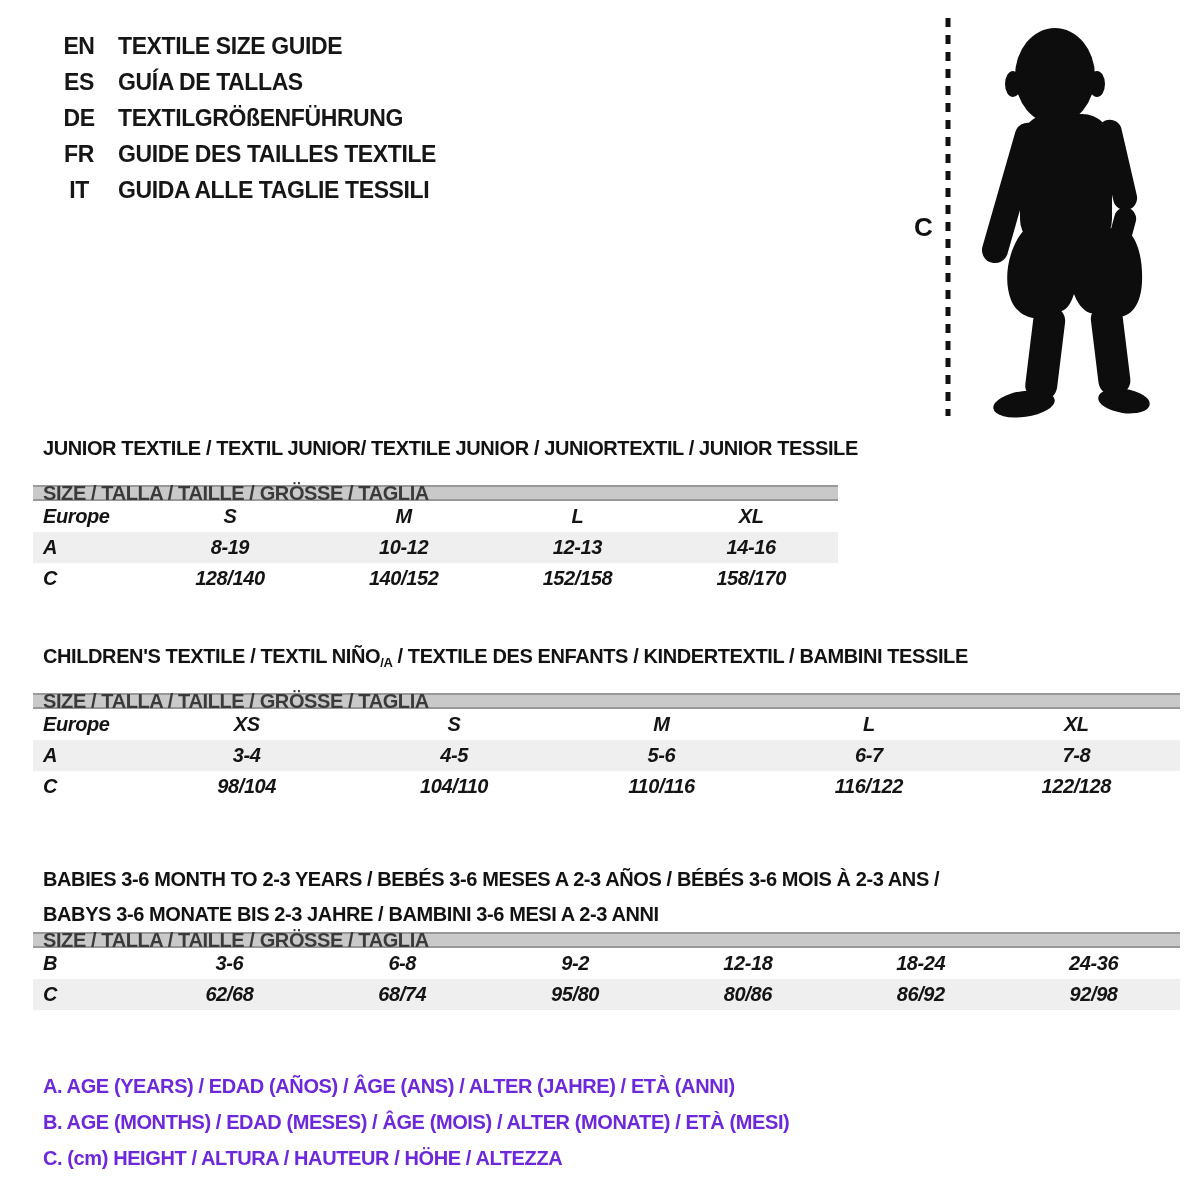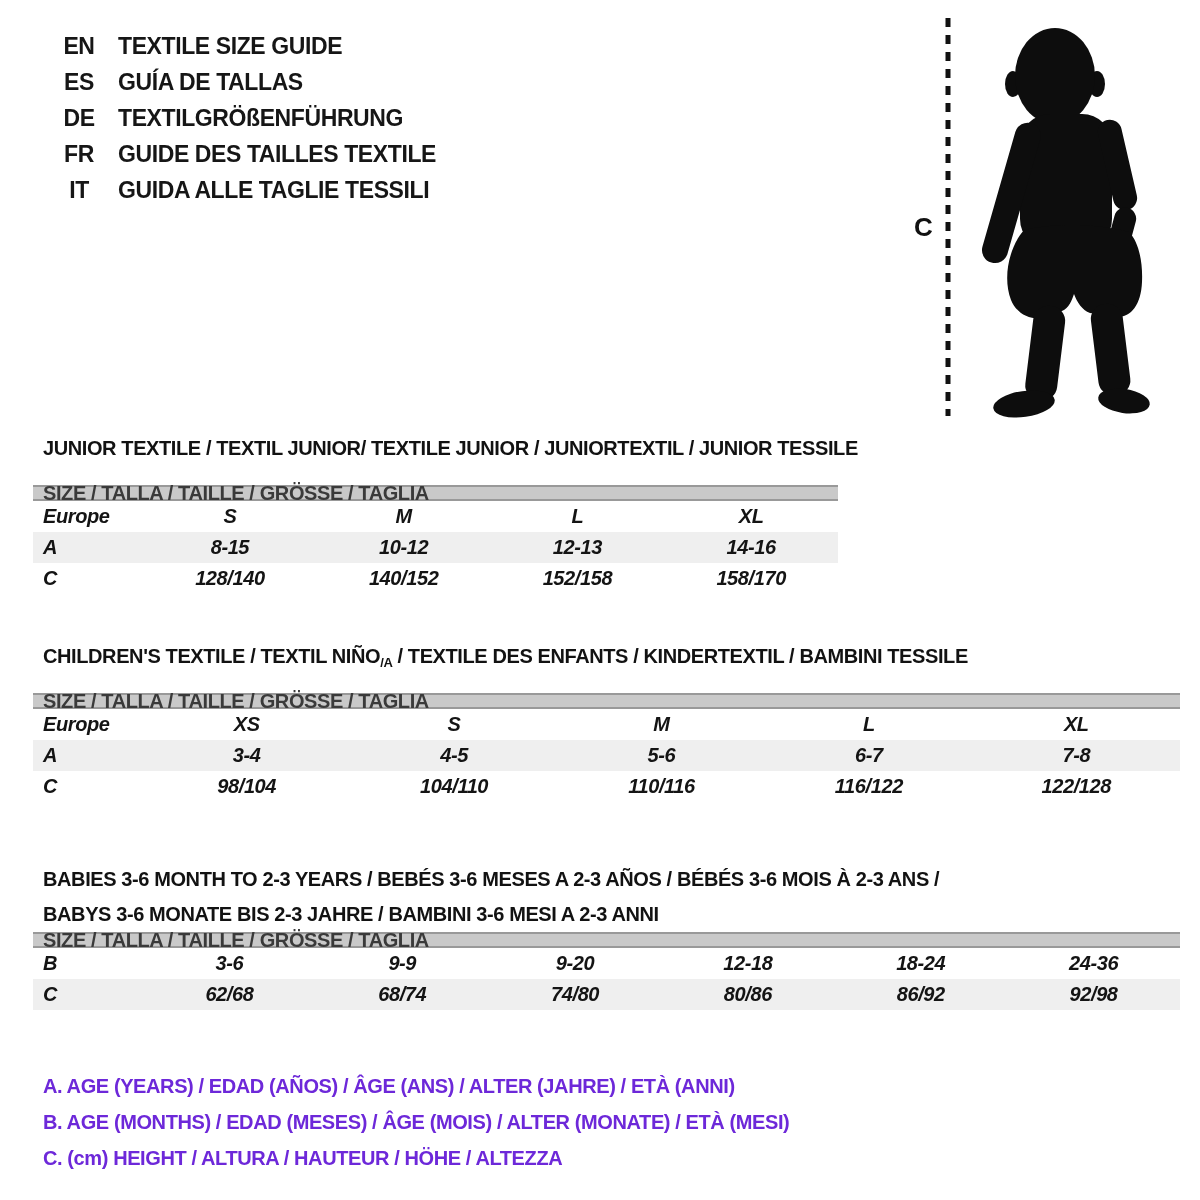--- a/index.html
+++ b/index.html
@@ -118,21 +118,21 @@
       <tbody>
         <tr>
           <td class="lab">Europe</td>
           <td>S</td>
           <td>M</td>
           <td>L</td>
           <td>XL</td>
         </tr>
         <tr class="alt">
           <td class="lab">A</td>
-          <td>8-15</td>
+          <td>8-19</td>
           <td>10-12</td>
           <td>12-13</td>
           <td>14-16</td>
         </tr>
         <tr>
           <td class="lab">C</td>
           <td>128/140</td>
           <td>140/152</td>
           <td>152/158</td>
           <td>158/170</td>
@@ -193,31 +193,31 @@
           <col>
           <col>
           <col>
           <col>
           <col>
         </colgroup>
       <tbody>
         <tr>
           <td class="lab">B</td>
           <td>3-6</td>
-          <td>9-9</td>
-          <td>9-20</td>
+          <td>6-8</td>
+          <td>9-2</td>
           <td>12-18</td>
           <td>18-24</td>
           <td>24-36</td>
         </tr>
         <tr class="alt">
           <td class="lab">C</td>
           <td>62/68</td>
           <td>68/74</td>
-          <td>74/80</td>
+          <td>95/80</td>
           <td>80/86</td>
           <td>86/92</td>
           <td>92/98</td>
         </tr>
       </tbody>
     </table>
   </div>
 
   <div class="notes">
     <div class="note-line">A. AGE (YEARS) / EDAD (AÑOS) / ÂGE (ANS) / ALTER (JAHRE) / ETÀ (ANNI)</div>

